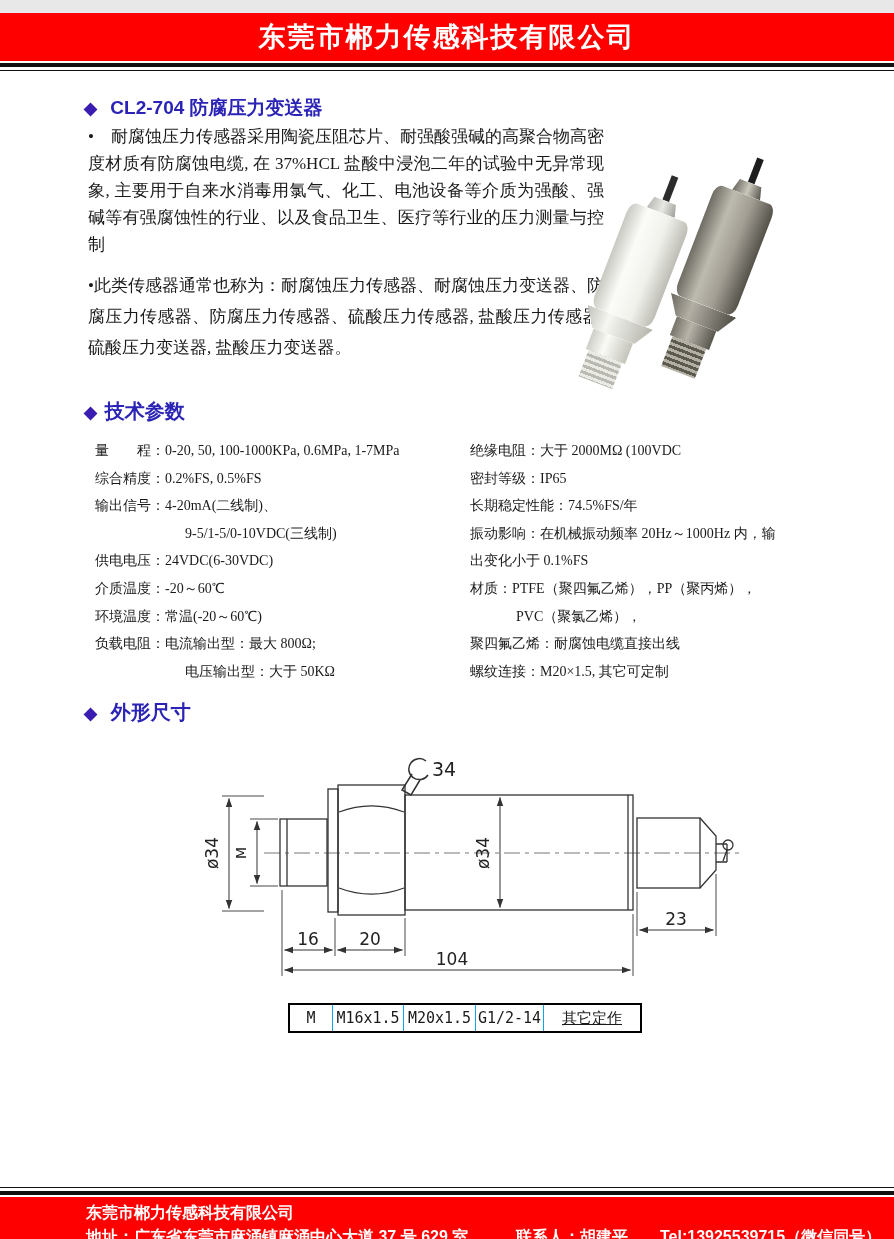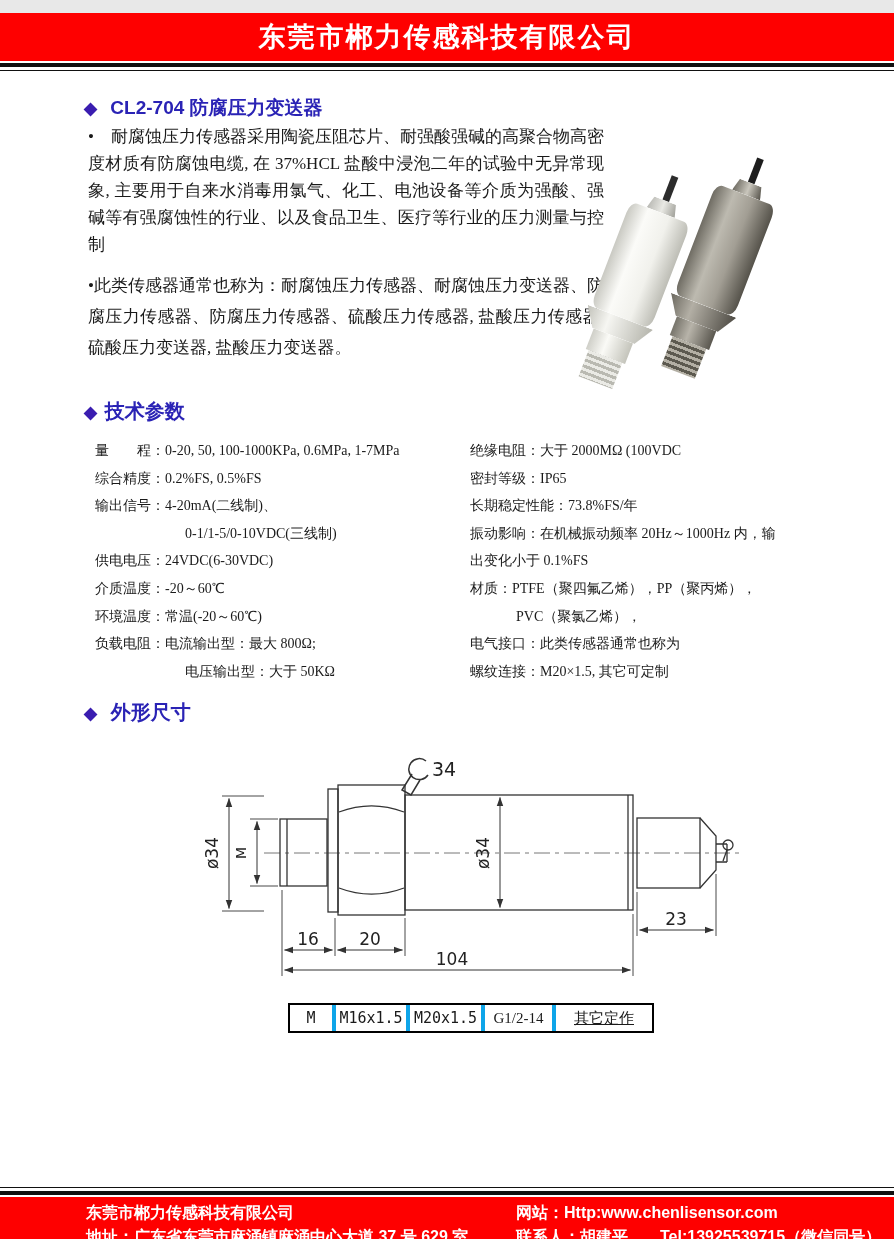--- a/index.html
+++ b/index.html
@@ -50,23 +50,23 @@
   .speccol .line{height:27.6px;line-height:27.6px;white-space:nowrap;}
   .spec-left{left:95px;width:375px;}
   .spec-right{left:470px;width:410px;}
   .ind90{padding-left:90px;} .ind46{padding-left:46px;}
   
   svg.drawing{position:absolute;left:180px;top:735px;}
   svg.drawing text{font-family:"DejaVu Sans",sans-serif;fill:#222;}
   
   .ttable{position:absolute;left:288px;top:990px;display:flex;border:2px solid #000;height:26px;
           font-family:"DejaVu Sans Mono",monospace;font-size:15px;}
-  .ttable .cell{display:flex;align-items:center;justify-content:center;border-left:4px solid #0ea5e9;white-space:nowrap;}
+  .ttable .cell{display:flex;align-items:center;justify-content:center;border-left:1px solid #0ea5e9;white-space:nowrap;}
   .ttable .cell:first-child{border-left:none;}
-  .c0{width:42px;} .c1{width:70px;} .c2{width:71px;} .c3{width:67px;font-family:Liberation Serif, serif;} .c4{width:96px;text-decoration:underline;}
+  .c0{width:42px;} .c1{width:70px;} .c2{width:71px;} .c3{width:67px;} .c4{width:96px;text-decoration:underline;}
   
   .footer-grid{position:relative;width:100%;height:100%;color:#fff;font-weight:bold;
           font-family:"Liberation Sans",sans-serif;font-size:16px;}
   .fitem{position:absolute;white-space:nowrap;}
   .f-company{left:86px;top:6px;}
   .f-website{left:516px;top:6px;}
   .f-address{left:86px;top:30px;}
   .f-contact{left:516px;top:30px;}
   .f-tel{left:660px;top:30px;}
 </style>
@@ -112,36 +112,36 @@
 
   <div class="sec t-tech">
     <span class="diamond">◆</span>
     <span>技术参数</span>
   </div>
 
   <div class="speccol spec-left">
     <div class="line">量　　程：0-20, 50, 100-1000KPa, 0.6MPa, 1-7MPa</div>
     <div class="line">综合精度：0.2%FS, 0.5%FS</div>
     <div class="line">输出信号：4-20mA(二线制)、</div>
-    <div class="line ind90">0-1/1-5/0-10VDC(三线制)</div>
+    <div class="line ind90">9-5/1-5/0-10VDC(三线制)</div>
     <div class="line">供电电压：24VDC(6-30VDC)</div>
     <div class="line">介质温度：-20～60℃</div>
     <div class="line">环境温度：常温(-20～60℃)</div>
     <div class="line">负载电阻：电流输出型：最大 800Ω;</div>
     <div class="line ind90">电压输出型：大于 50KΩ</div>
   </div>
   <div class="speccol spec-right">
     <div class="line">绝缘电阻：大于 2000MΩ (100VDC</div>
     <div class="line">密封等级：IP65</div>
-    <div class="line">长期稳定性能：73.8%FS/年</div>
+    <div class="line">长期稳定性能：74.5%FS/年</div>
     <div class="line">振动影响：在机械振动频率 20Hz～1000Hz 内，输</div>
     <div class="line">出变化小于 0.1%FS</div>
     <div class="line">材质：PTFE（聚四氟乙烯），PP（聚丙烯），</div>
     <div class="line ind46">PVC（聚氯乙烯），</div>
-    <div class="line">电气接口：此类传感器通常也称为</div>
+    <div class="line">聚四氟乙烯：耐腐蚀电缆直接出线</div>
     <div class="line">螺纹连接：M20×1.5, 其它可定制</div>
   </div>
 
   <div class="sec t-dims">
     <span class="diamond">◆</span>
     <span>外形尺寸</span>
   </div>
 
   <svg class="drawing" width="575" height="255" viewBox="0 0 575 255">
     <defs>
@@ -211,20 +211,19 @@
     <div class="cell c2">M20x1.5</div>
     <div class="cell c3">G1/2-14</div>
     <div class="cell c4">其它定作</div>
   </div>
 
   <div class="rule r3"></div>
   <div class="rule r4"></div>
   <div class="band bottom">
     <div class="footer-grid">
       <div class="fitem f-company">东莞市郴力传感科技有限公司</div>
-      <div class="fitem f-website">网站：Http:www.chenlisensor.com</div>
       <div class="fitem f-address">地址：广东省东莞市麻涌镇麻涌中心大道 37 号 629 室</div>
       <div class="fitem f-contact">联系人：胡建平</div>
       <div class="fitem f-tel">Tel:13925539715（微信同号）</div>
     </div>
   </div>
 
 </div>
 
 </body></html>

